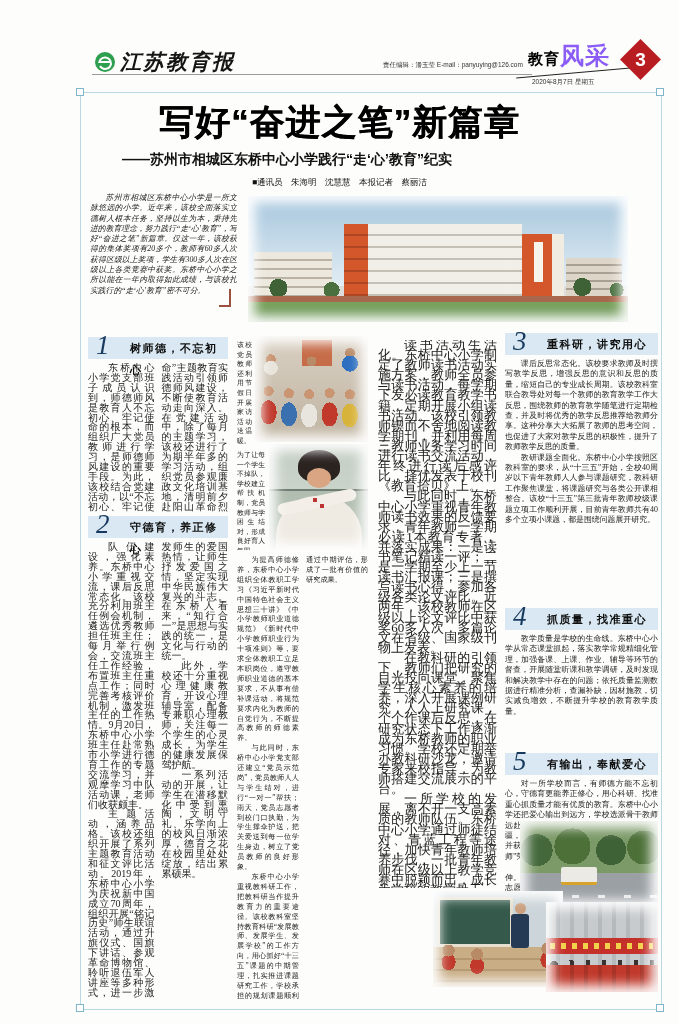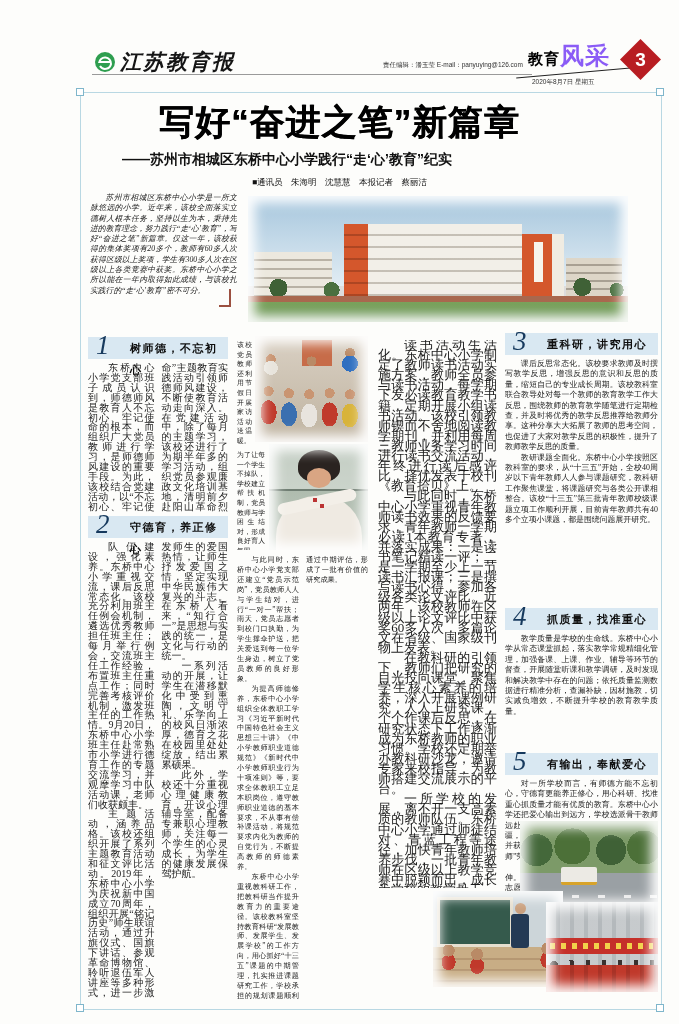--- a/index.html
+++ b/index.html
@@ -188,22 +188,22 @@
   <p>东桥中心小学党支部班子成员认识到，师德师风是教育人不忘初心、牢记使命的根本，而组织广大党员教师进行学习，是师德师风建设的重要手段。为此，该校结合党建活动，以“不忘初心、牢记使命”主题教育实践活动引领师德师风建设，不断使教育活动走向深入。在党建活动中，除了每月的主题学习，该校还进行了为期半年多的学习活动，组织党员参观廉政文化培训基地，清明前夕赴阳山革命烈士陵园悼念先烈，观看学习强国、主题影片等。</p>
   <p>守初心，党员要发挥表率带头作用，重要的是要落实在行动上。东桥中心小学党支部要求党员在工作岗位建功立业，深化“红雨伞”党员行动，树立党员先锋形象，在教育教学一线亮身份、作表率。</p>
 </div>
 <div class="abs band" style="left:88px;top:516px;width:140px;">
   <span class="num">2</span>
   <span class="bt">守德育，养正修心</span>
 </div>
 <div class="abs txt two a-txt" style="left:88px;top:542px;width:140px;height:463px;">
   <p>队伍建设，强化素养。东桥中心小学重视交流，课后反思常态化。该校充分利用班主任例会机制，遴选优秀教师担任班主任；每月举行例会，交流班主任工作经验，布置班主任重点工作；同时完善考核评价机制，激发班主任的工作热情。9月20日，东桥中心小学班主任赴常熟市小学进行德育工作的专题交流学习，并观摩学习中队活动课，老师们收获颇丰。</p>
   <p>主题活动，涵养品格。该校还组织开展了系列主题教育活动和征文评比活动。2019年，东桥中心小学为庆祝新中国成立70周年，组织开展“铭记历史”师生联谊活动，通过升旗仪式、国旗下讲话、参观革命博物馆、聆听退伍军人讲座等多种形式，进一步激发师生的爱国热情，让师生抒发爱国之情，坚定实现中华民族伟大复兴的斗志。在东桥人看来，“知行合一”是思想与实践的统一，是文化与行动的统一。</p>
+  <p>此外，学校还十分重视心理健康教育，开设心理辅导室，配备专兼职心理教师，关注每一个学生的心灵成长，为学生的健康发展保驾护航。</p>
   <p>一系列活动的开展，让学生在潜移默化中受到熏陶，文明守礼、乐学向上的校风日渐浓厚，德育之花在校园里处处绽放，结出累累硕果。</p>
-  <p>此外，学校还十分重视心理健康教育，开设心理辅导室，配备专兼职心理教师，关注每一个学生的心灵成长，为学生的健康发展保驾护航。</p>
 </div>
 
 <div class="abs strip" style="left:237px;top:340px;width:15px;height:104px;">
   <span>该校党员教师还利用节假日开展家访活动送温暖。</span>
 </div>
 <div class="abs strip" style="left:237px;top:450px;width:28px;height:100px;">
   <span>为了让每一个学生不掉队，学校建立帮扶机制，党员教师与学困生结对，形成良好育人氛围。</span>
 </div>
 
 <div class="abs photo" style="left:255px;top:336px;width:113px;height:106px;">
@@ -215,22 +215,22 @@
   <div class="ip gl-bg"></div>
   <div class="ip gl-win"></div>
   <div class="ip gl-hair"></div>
   <div class="ip gl-face"></div>
   <div class="ip gl-robe"></div>
   <div class="ip gl-arm"></div>
   <div class="ip gl-beads"></div>
 </div>
 
 <div class="abs txt two b-txt" style="left:237px;top:556px;width:131px;height:449px;">
+  <p>为提高师德修养，东桥中心小学组织全体教职工学习《习近平新时代中国特色社会主义思想三十讲》《中小学教师职业道德规范》《新时代中小学教师职业行为十项准则》等，要求全体教职工立足本职岗位，遵守教师职业道德的基本要求，不从事有偿补课活动，将规范要求内化为教师的自觉行为，不断提高教师的师德素养。</p>
   <p>与此同时，东桥中心小学党支部还建立“党员示范岗”，党员教师人人与学生结对，进行“一对一”帮扶；雨天，党员志愿者到校门口执勤，为学生撑伞护送，把关爱送到每一位学生身边，树立了党员教师的良好形象。</p>
-  <p>为提高师德修养，东桥中心小学组织全体教职工学习《习近平新时代中国特色社会主义思想三十讲》《中小学教师职业道德规范》《新时代中小学教师职业行为十项准则》等，要求全体教职工立足本职岗位，遵守教师职业道德的基本要求，不从事有偿补课活动，将规范要求内化为教师的自觉行为，不断提高教师的师德素养。</p>
   <p>东桥中心小学重视教科研工作，把教科研当作提升教育力的重要途径。该校教科室坚持教育科研“发展教师、发展学生、发展学校”的工作方向，用心抓好“十三五”课题的中期管理，扎实推进课题研究工作，学校承担的规划课题顺利通过中期评估，形成了一批有价值的研究成果。</p>
 </div>
 
 <div class="abs txt c-txt" style="left:378px;top:340px;width:119px;height:548px;">
   <p>读书活动生活化。东桥中心小学制定了教师读书活动实施方案，教师全员参与读书活动，每学期下发必读教育教学书籍，定期开展小组读书活动。该校引领教师锲而不舍地阅读教学期刊，并利用每周三教师业务学习时间进行读书交流活动，年终进行读后感评比，择优发表于校刊《教育拾贝》上。</p>
   <p>与此同时，东桥中心小学重视青年教师读书效果的反馈要求，青年教师一学期必读1本教育专著，并落实成果：一是读书笔记精读一评；二是一学期至少上一节读书汇报课；三是撰写读书心得，参加各级各类论文评比。近两年，该校教师在区级以上论文评比中获奖60多人次，多篇论文在省级、国家级刊物上发表。</p>
   <p>在教科研的引领下，教师们把研究的目光投向课堂，聚焦学生核心素养的培养，深入开展课例研究，人人上研究课，个个作课后反思，在研究状态下工作逐渐成为东桥教师的职业习惯。学校还定期举办教科研沙龙，邀请专家来校指导，为教师搭建交流展示的平台。</p>
   <p>一所学校的发展，离不开一支高素质的教师队伍。东桥中心小学通过师徒结对、青蓝工程等途径，加快青年教师培养步伐，一批青年教师在区级以上教学竞赛中脱颖而出，成长为学校的教学骨干。</p>
 </div>
 

